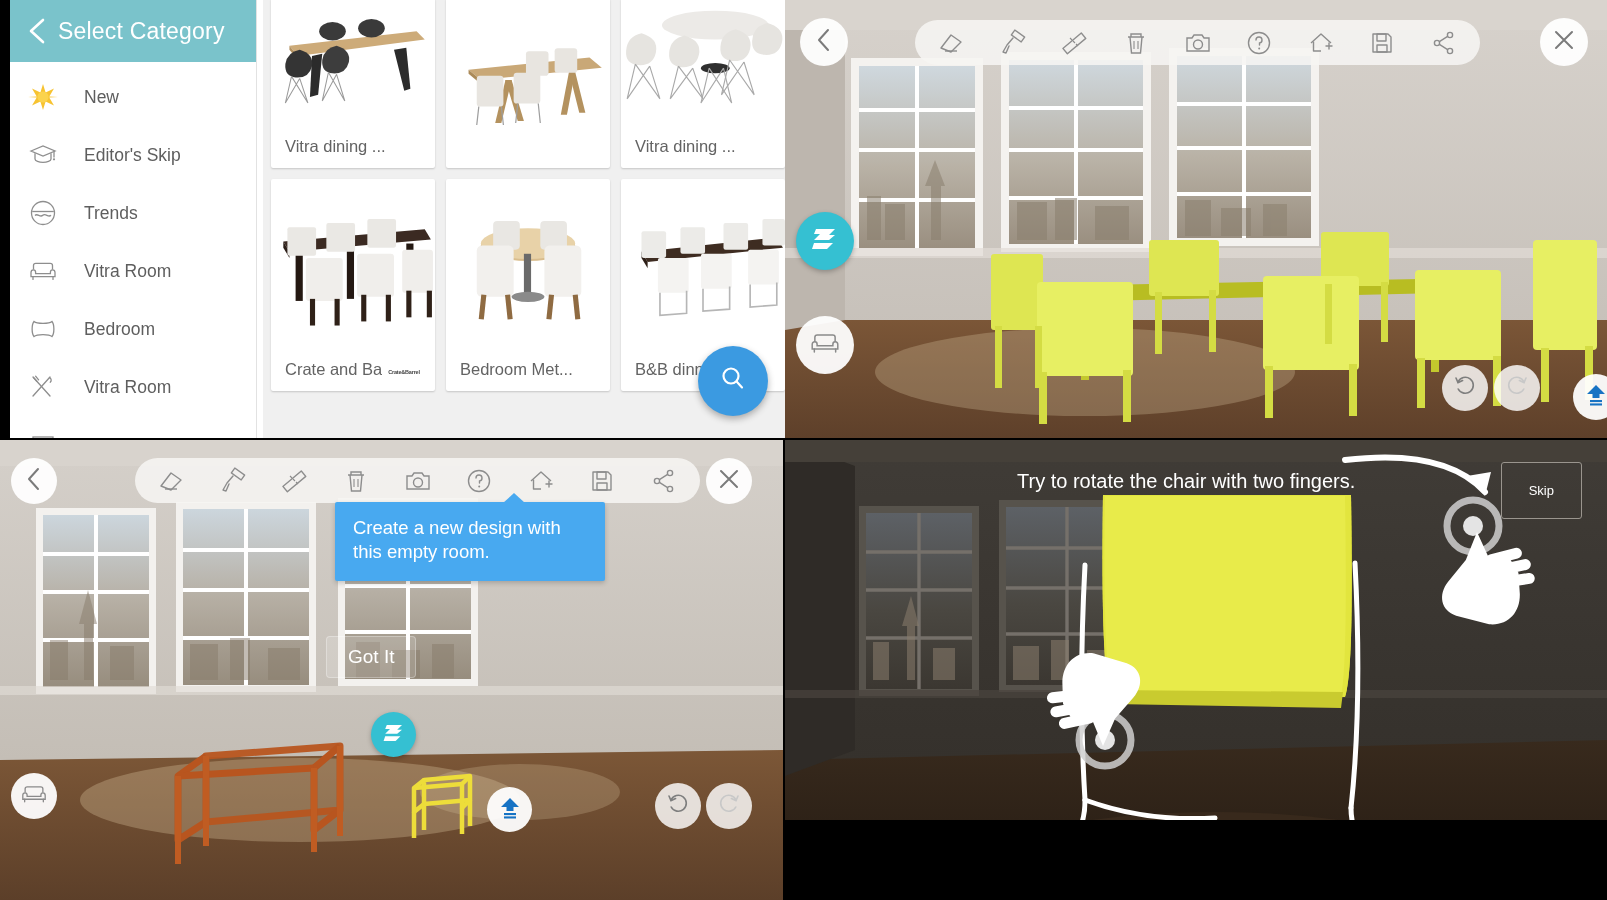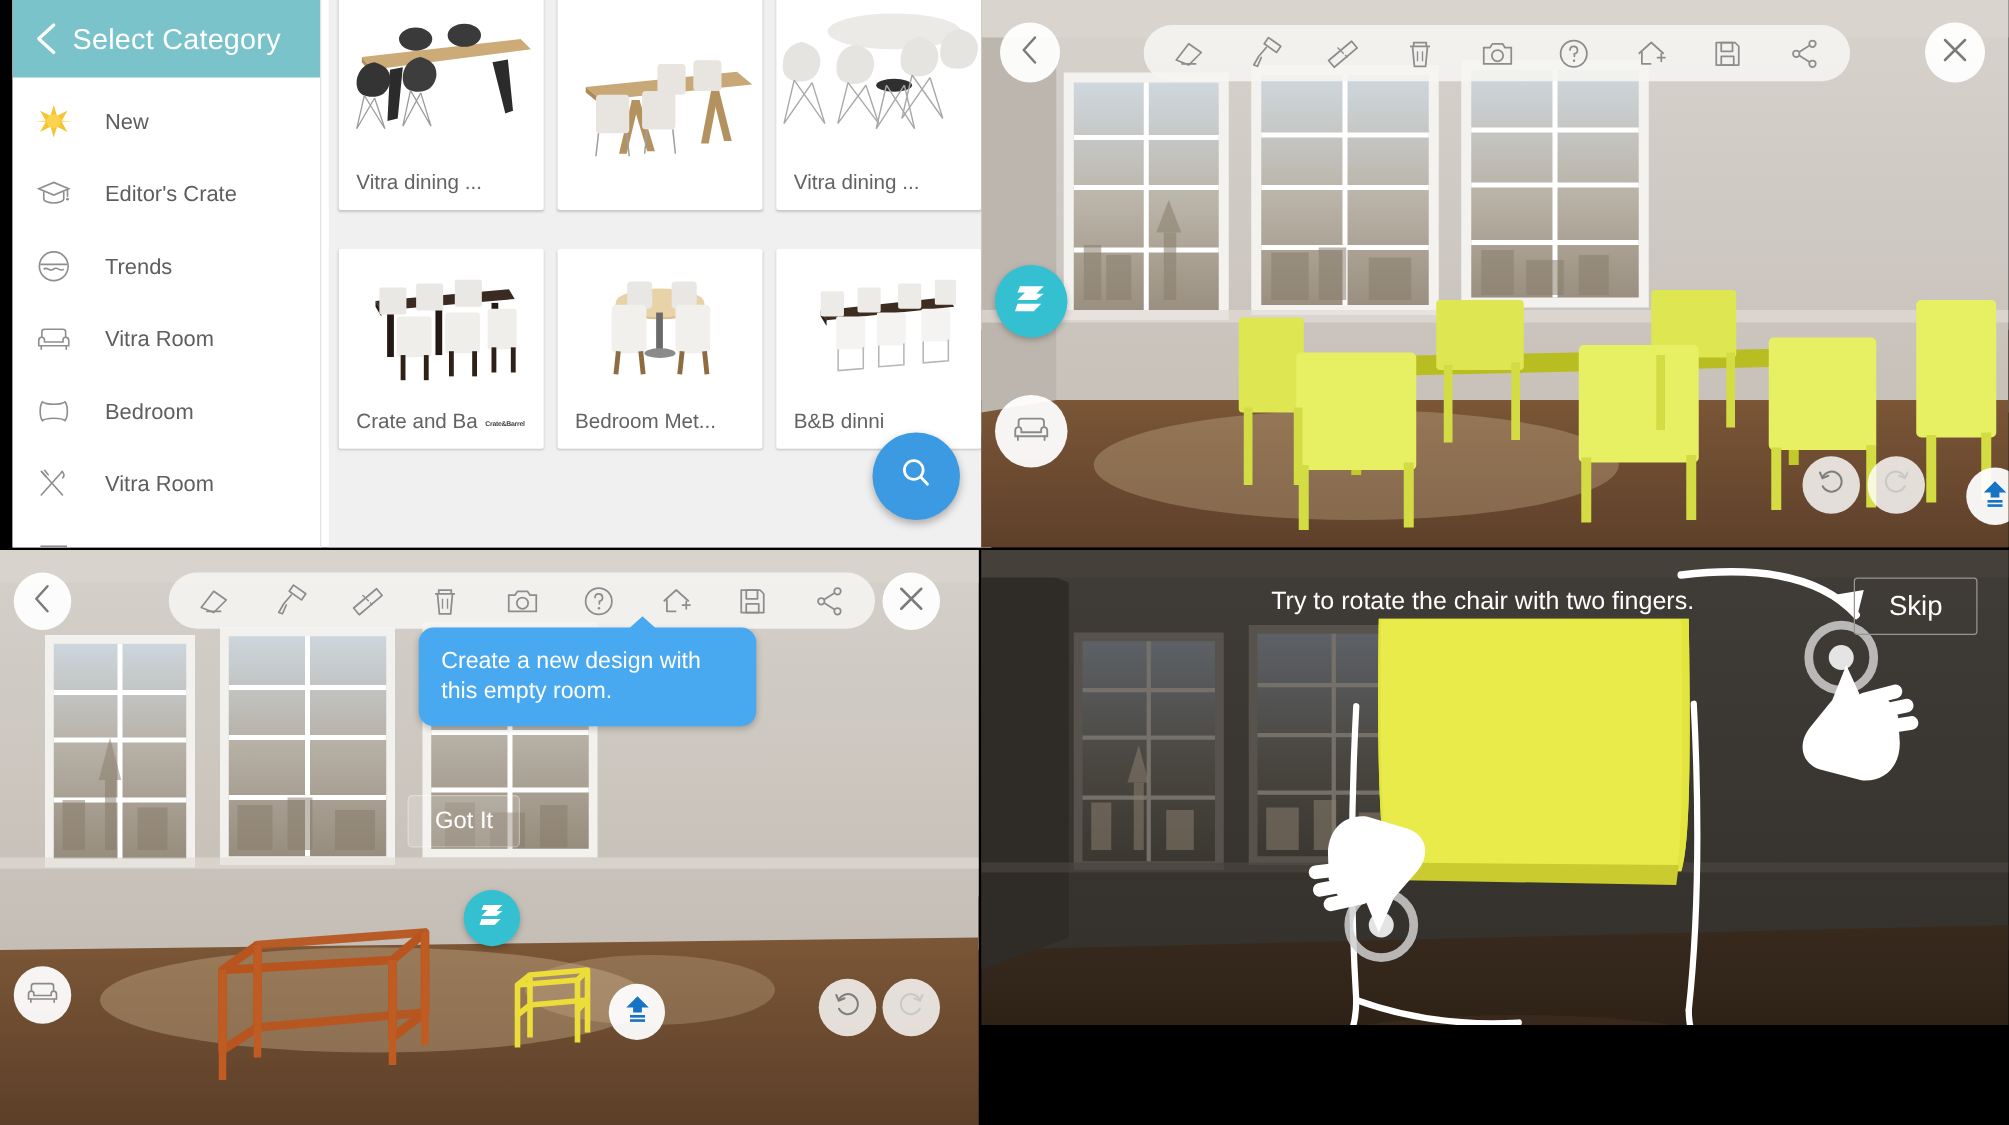--- a/index.html
+++ b/index.html
@@ -30,21 +30,21 @@
             color:#8e8e8e; flex:0 0 44px; }
   .sb-label { font-size:17.5px; color:#5e5e5e; margin-left:12px; }
 
   
   .grid { position:absolute; left:253px; top:0; right:0; bottom:0;
           background:#f0f0f0; padding:0 8px; }
   .grid-inner { display:grid; grid-template-columns:repeat(3,1fr); gap:11px; padding-top:0; }
   .card { background:#fff; border-radius:2px; box-shadow:0 1px 2px rgba(0,0,0,.18);
           display:flex; flex-direction:column; }
   .card.r1 { height:170px; margin-top:-2px; }
-  .card.r2 { height:160px;margin-top:20px; }
+  .card.r2 { height:212px; }
   .card-img { flex:1; position:relative; overflow:hidden; }
   .card-foot { height:44px; display:flex; align-items:center; padding:0 14px; gap:6px; }
   .card-name { font-size:16.5px; color:#636363; white-space:nowrap; overflow:hidden; }
   .badge-fan { width:26px; height:22px; position:relative; flex:0 0 26px; }
   .badge-cb { font-size:5.5px; color:#444; font-weight:700; letter-spacing:-.2px; white-space:nowrap;
               transform:translateY(3px); }
   .fab-search { position:absolute; right:25px; bottom:22px; width:70px; height:70px;
                 border-radius:50%; background:#3b9ae1; box-shadow:0 3px 7px rgba(0,0,0,.3);
                 display:flex; align-items:center; justify-content:center; }
 
@@ -63,33 +63,33 @@
   .ar-toolbar { position:absolute; border-radius:28px; background:rgba(246,245,243,.88);
                 display:flex; align-items:center; }
   .tb-ico { display:flex; align-items:center; justify-content:center; color:#8a8a8a; }
   .circ-btn { border-radius:50%; background:rgba(255,255,255,.94); display:flex;
               align-items:center; justify-content:center; }
   .circ-btn.dim { background:rgba(255,255,255,.82); }
   .teal-fab { border-radius:50%; background:#35c0d2; display:flex; align-items:center;
               justify-content:center; box-shadow:0 2px 5px rgba(0,0,0,.25); }
 
   
-  .tooltip { position:absolute; background:#48a9f0; color:#fff; border-radius:12px;
+  .tooltip { position:absolute; background:#48a9f0; color:#fff; border-radius:2px;
              padding:14px 18px 16px 18px; font-size:18.5px; line-height:1.32; width:270px;
              box-shadow:0 2px 5px rgba(0,0,0,.2); }
   .tooltip::before { content:""; position:absolute; top:-9px; left:168px;
              border-left:11px solid transparent; border-right:11px solid transparent;
              border-bottom:10px solid #48a9f0; }
   .gotit { position:absolute; background:rgba(255,255,255,.16); border:1px solid rgba(255,255,255,.30);
            border-radius:4px; color:#fff; font-size:19px; padding:9px 21px; }
 
   
   .hint-text { position:absolute; color:#fff; font-size:20px; }
   .skip-btn { position:absolute; border:1px solid #9a958e; border-radius:3px;
-              color:#fff; font-size:22px; padding:9px 27px; background:transparent; }
+              color:#fff; font-size:13px; padding:20px 27px; background:transparent; }
 </style>
 </head>
 <body>
 
 <div class="page">
 
   <div class="quad" id="q-tl">
 
     <div class="sidebar">
       <div class="sb-header">
@@ -117,21 +117,21 @@
 
         <div class="sb-item">
           <div class="sb-ico">
             <svg width="30" height="30" viewBox="0 0 30 30" fill="none" stroke="#8e8e8e" stroke-width="1.3">
               <path d="M3 11 L15 6 L27 11 L15 16 Z"></path>
               <path d="M7 13.2 V19 C7 21 11 22.4 15 22.4 C19 22.4 23 21 23 19 V13.2"></path>
               <path d="M26 11.4 V17" stroke-linecap="round"></path>
               <circle cx="26" cy="19.3" r="1.1" fill="#8e8e8e" stroke="none"></circle>
             </svg>
           </div>
-          <div class="sb-label">Editor's Crate</div>
+          <div class="sb-label">Editor's Skip</div>
         </div>
 
         <div class="sb-item">
           <div class="sb-ico">
             <svg width="30" height="30" viewBox="0 0 30 30" fill="none" stroke="#8e8e8e" stroke-width="1.3">
               <circle cx="15" cy="15" r="11.5"></circle>
               <path d="M4.2 13.5 H25.8"></path>
               <path d="M7 17.5 C9.5 14.6 12 20 14.8 17.3 C17.6 14.6 20.2 20 23 17.3"></path>
             </svg>
           </div>

